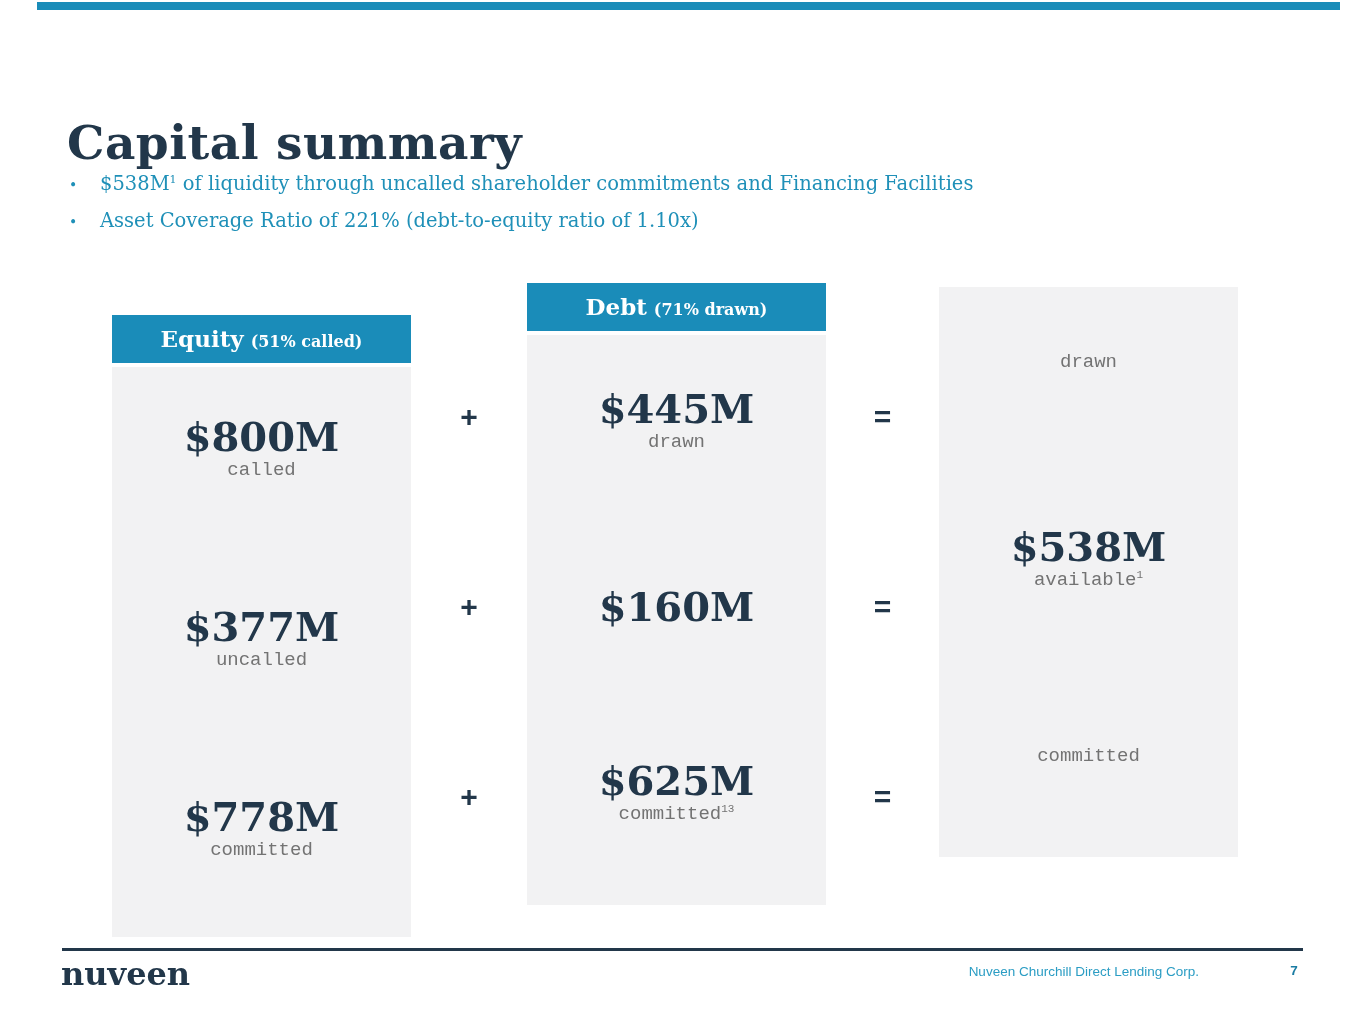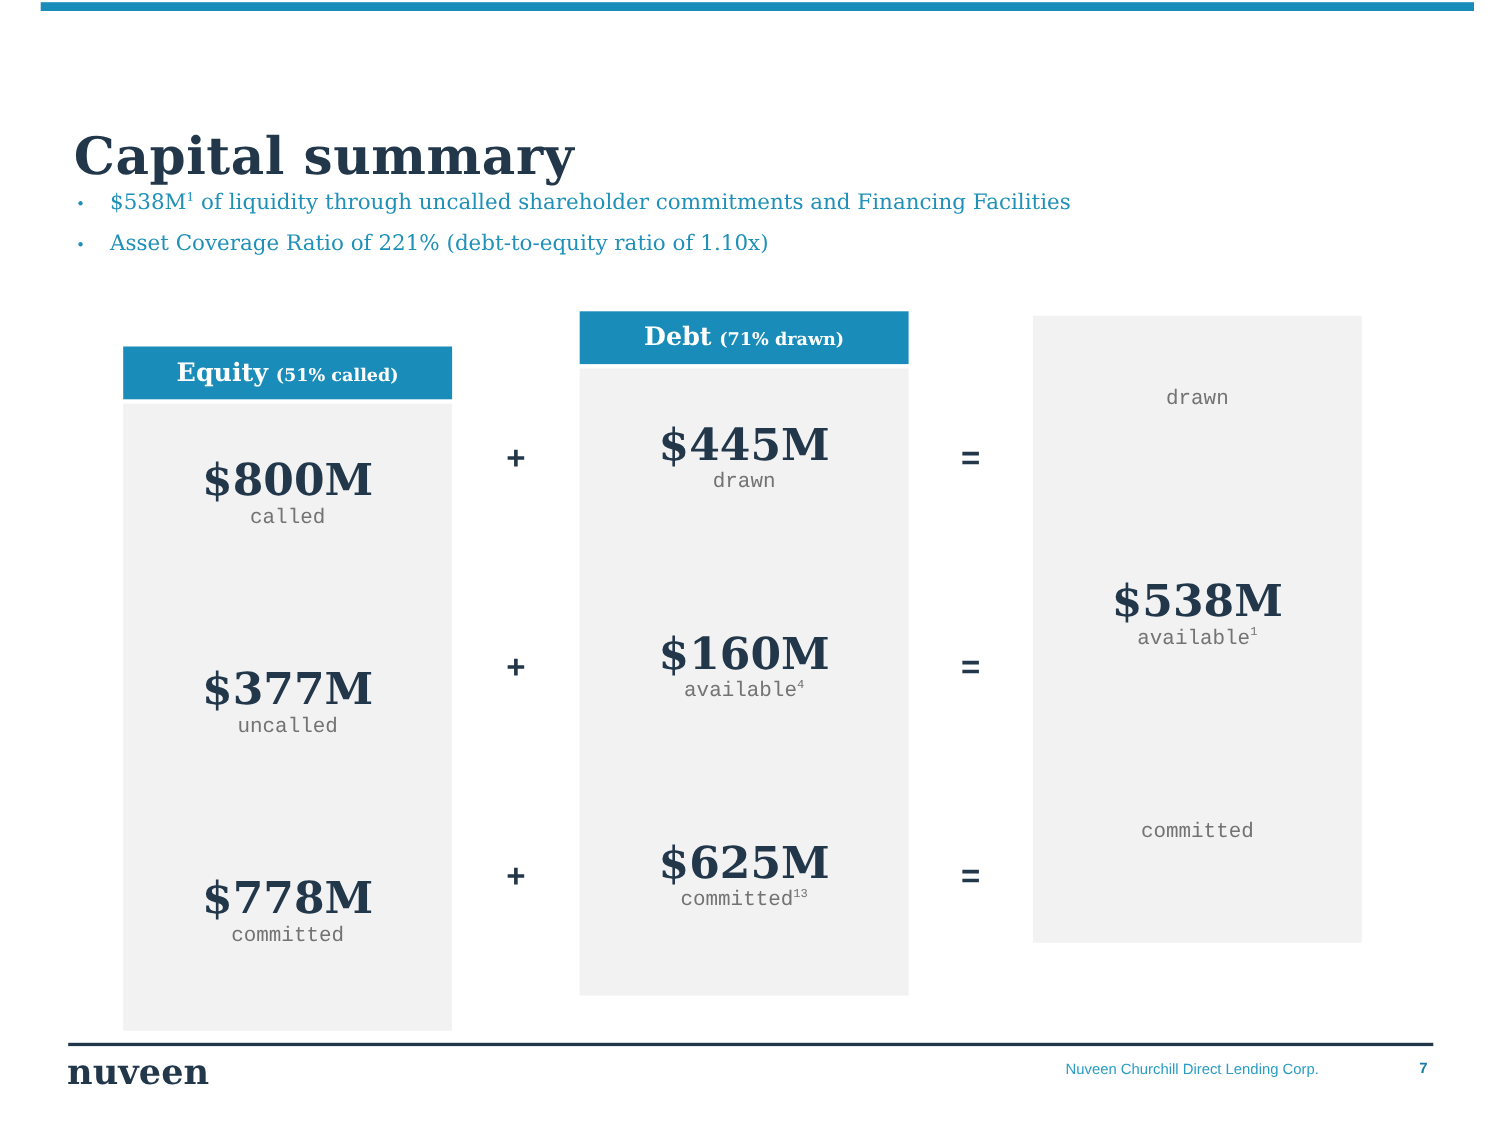--- a/index.html
+++ b/index.html
@@ -226,21 +226,20 @@
       <span class="header-title">Debt</span>
       <span class="header-subtitle">(71% drawn)</span>
     </div>
     <div class="column-body">
       <div class="stat-cell">
         <div class="stat-value">$445M</div>
         <div class="stat-label"><span>drawn</span><sup></sup></div>
       </div>
       <div class="stat-cell">
         <div class="stat-value">$160M</div>
-        <div class="stat-label"><span>available</span><sup>4</sup></div>
       </div>
       <div class="stat-cell">
         <div class="stat-value">$625M</div>
         <div class="stat-label"><span>committed</span><sup>13</sup></div>
       </div>
     </div>
   </div>
 
   <div class="operator-column op-equals">
     <div class="operator">=</div>

